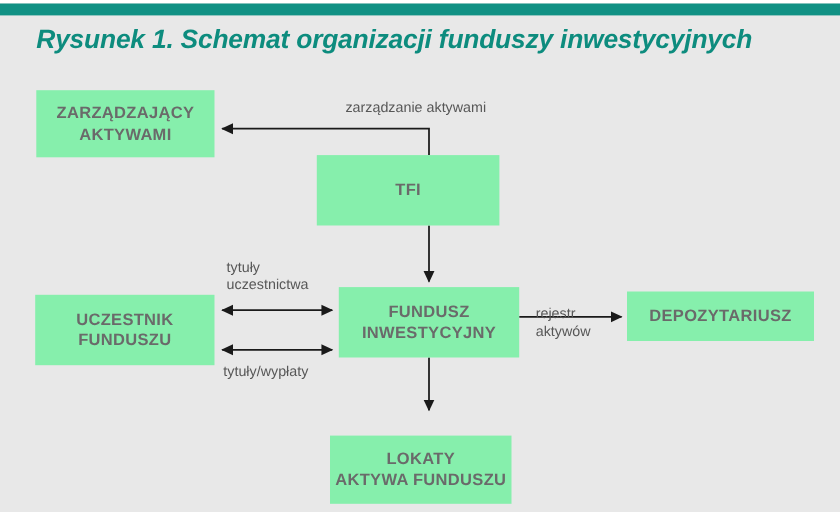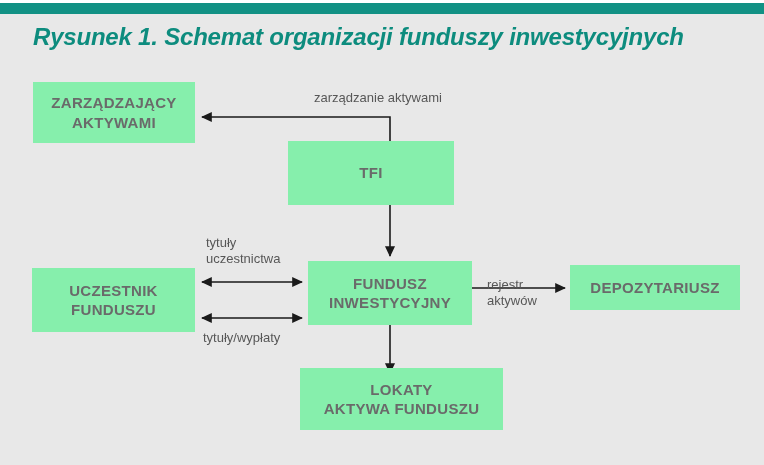--- a/index.html
+++ b/index.html
@@ -92,21 +92,21 @@
   .node .node-label {
     display: block;
     white-space: pre-line;
   }
 
   #node-manager      { left: 33px;  top: 22px;  width: 162px; height: 61px; }
   #node-tfi          { left: 288px; top: 81px;  width: 166px; height: 64px; }
   #node-participant  { left: 32px;  top: 208px; width: 163px; height: 64px; }
   #node-fund         { left: 308px; top: 201px; width: 164px; height: 64px; }
   #node-depositary   { left: 570px; top: 205px; width: 170px; height: 45px; }
-  #node-deposits     { left: 300px; top: 308px; width: 203px; height: 62px; }
+  #node-deposits     { left: 300px; top: 336px; width: 165px; height: 62px; }
 
   
   .edge-label {
     position: absolute;
     color: #575757;
     font-size: 13px;
     font-weight: normal;
     line-height: 1.22;
     white-space: pre-line;
     z-index: 4;

